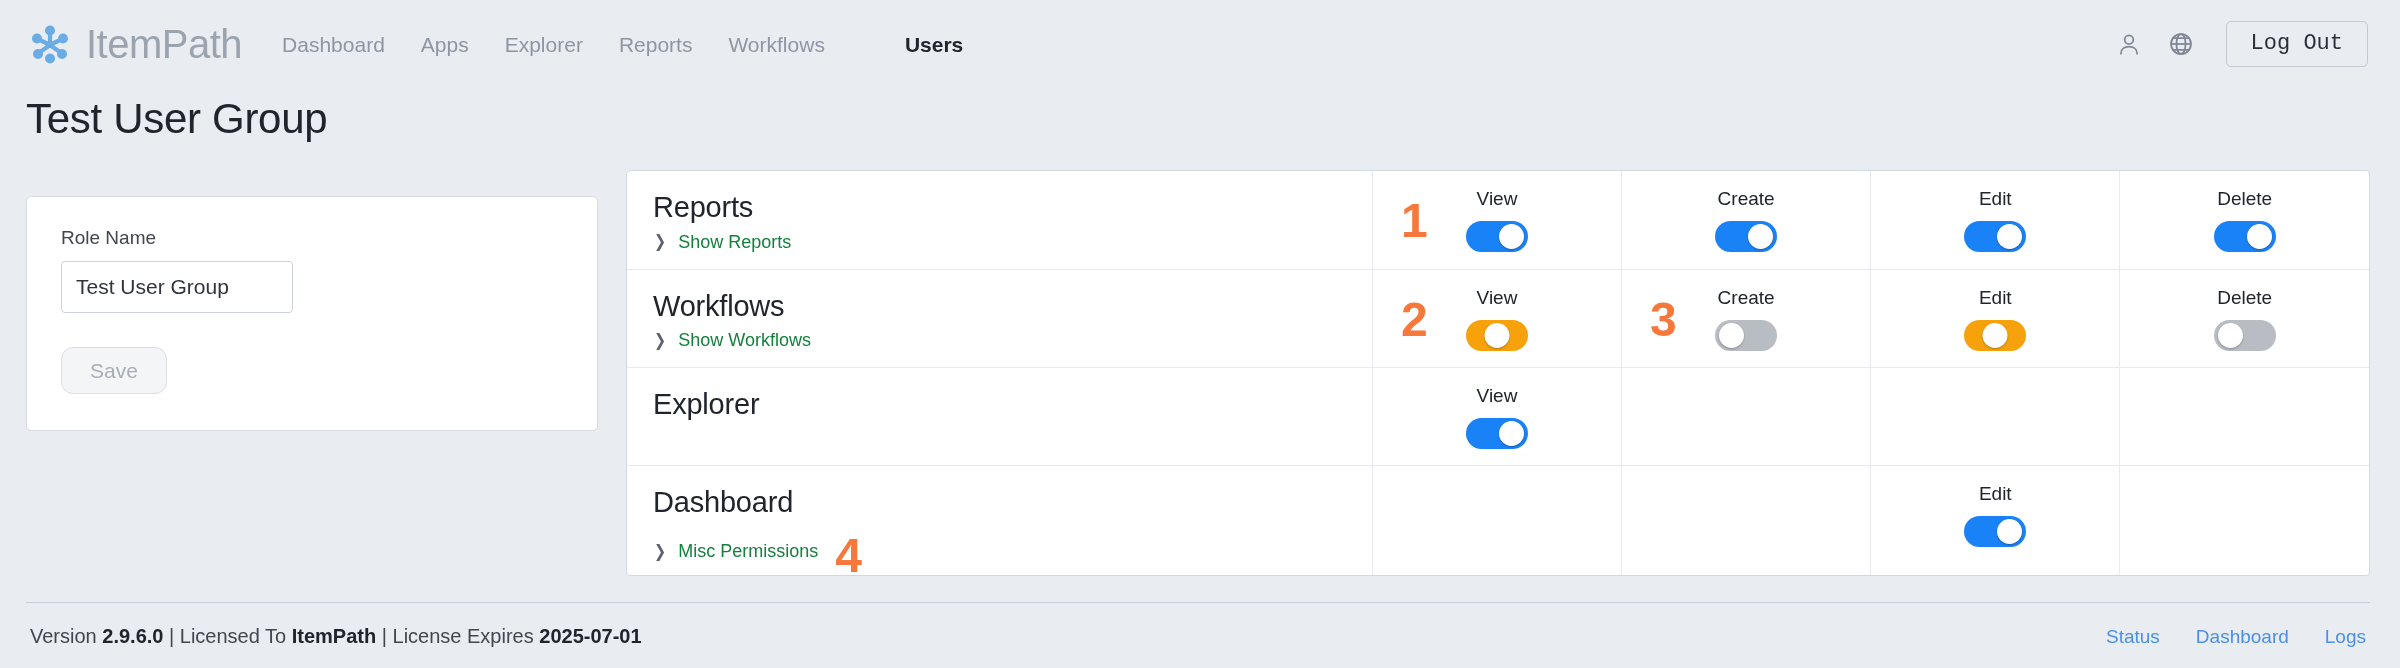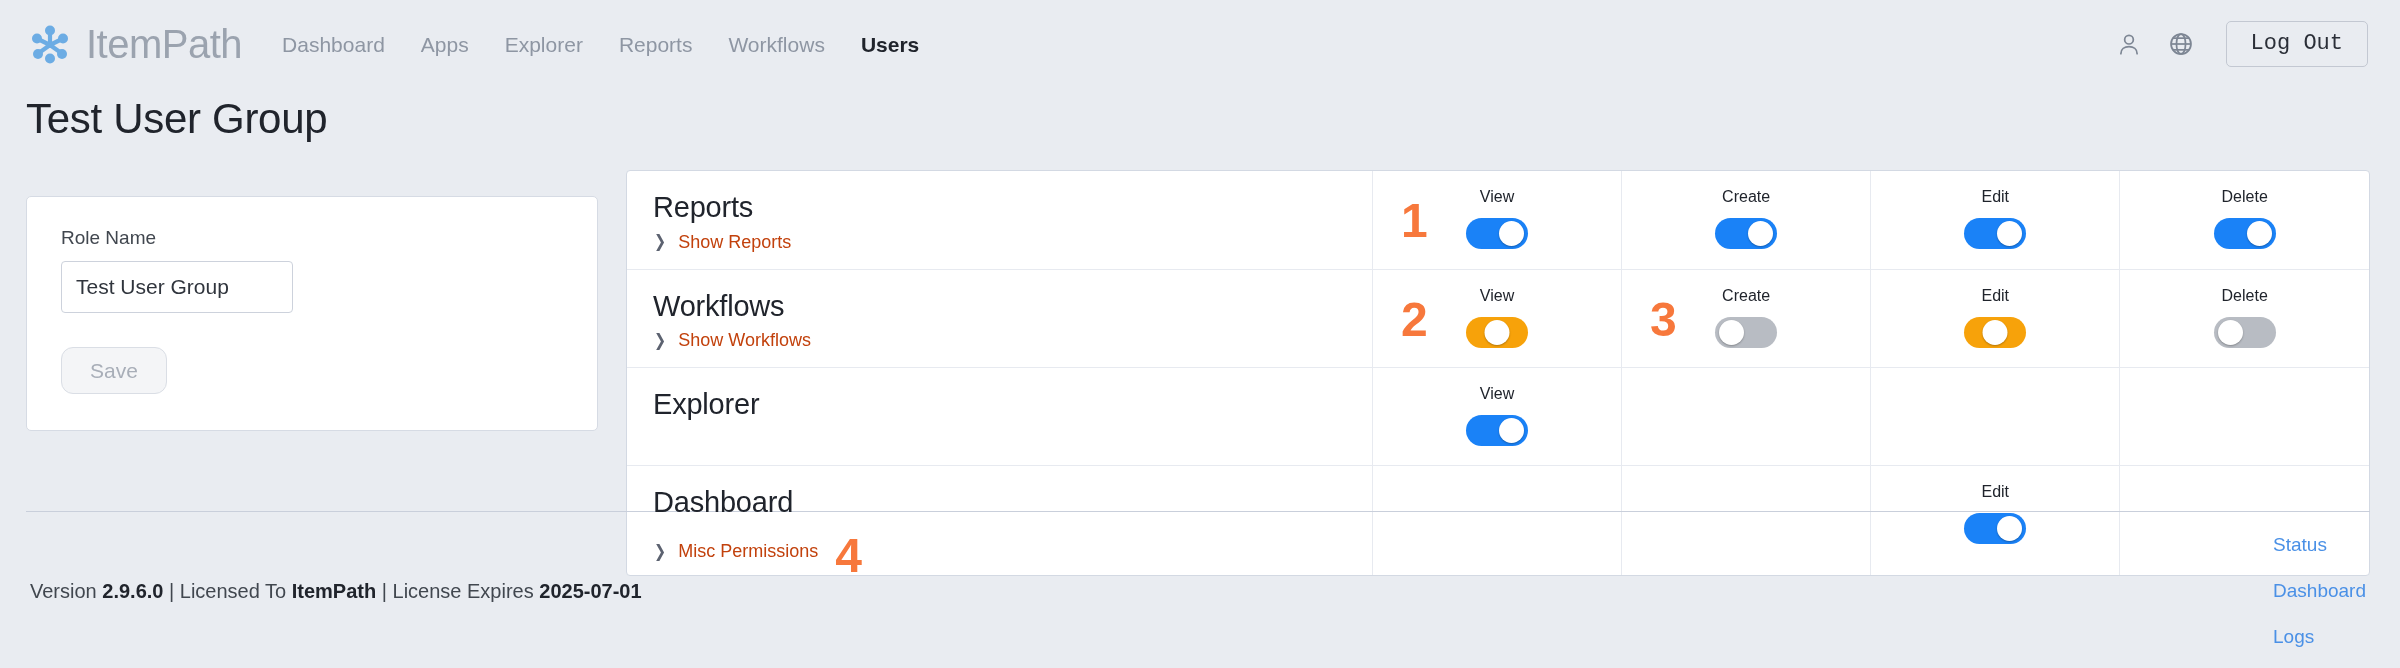--- a/index.html
+++ b/index.html
@@ -59,20 +59,21 @@
     font-size: 21px;
     color: #8e96a3;
     text-decoration: none;
     white-space: nowrap;
     line-height: 1;
     cursor: pointer;
   }
   .navlink.active {
     color: #20242c;
     font-weight: 700;
+    margin-left: 44px;
   }
 
   .nav-right {
     margin-left: auto;
     display: flex;
     align-items: center;
     gap: 18px;
   }
   .icon-btn {
     width: 34px; height: 34px;
@@ -214,33 +215,33 @@
   }
   .chev {
     font-size: 17px;
     color: #5c6270;
     line-height: 1;
     display: inline-block;
     transform: scaleX(0.85);
   }
   .sub-label {
     font-size: 18px;
-    color: #c2410c;
+    color: #15803d;
     line-height: 1;
   }
 
   .perm-cell-inner {
     display: flex;
     flex-direction: column;
     align-items: center;
     padding-top: 18px;
     position: relative;
   }
   .perm-label {
-    font-size: 16px;
+    font-size: 19px;
     color: #20242c;
     line-height: 1;
     margin-bottom: 13px;
   }
 
   
   .toggle {
     width: 62px;
     height: 31px;
     border-radius: 16px;
@@ -282,21 +283,21 @@
   .footer {
     flex: 0 0 auto;
     margin: 18px 30px 0 26px;
     border-top: 1px solid #c9cfdb;
     padding: 22px 4px 20px 4px;
     display: flex;
     align-items: center;
   }
   .footer-left { font-size: 20px; color: #41474f; }
   .footer-left b { font-weight: 700; color: #20242c; }
-  .footer-right { margin-left: auto; display: flex; gap: 24px; flex-direction: column; }
+  .footer-right { margin-left: auto; display: flex; gap: 36px; }
   .footer-link {
     font-size: 19px;
     color: #4a90e6;
     text-decoration: none;
     cursor: pointer;
   }
 </style>
 </head>
 <body>
 

